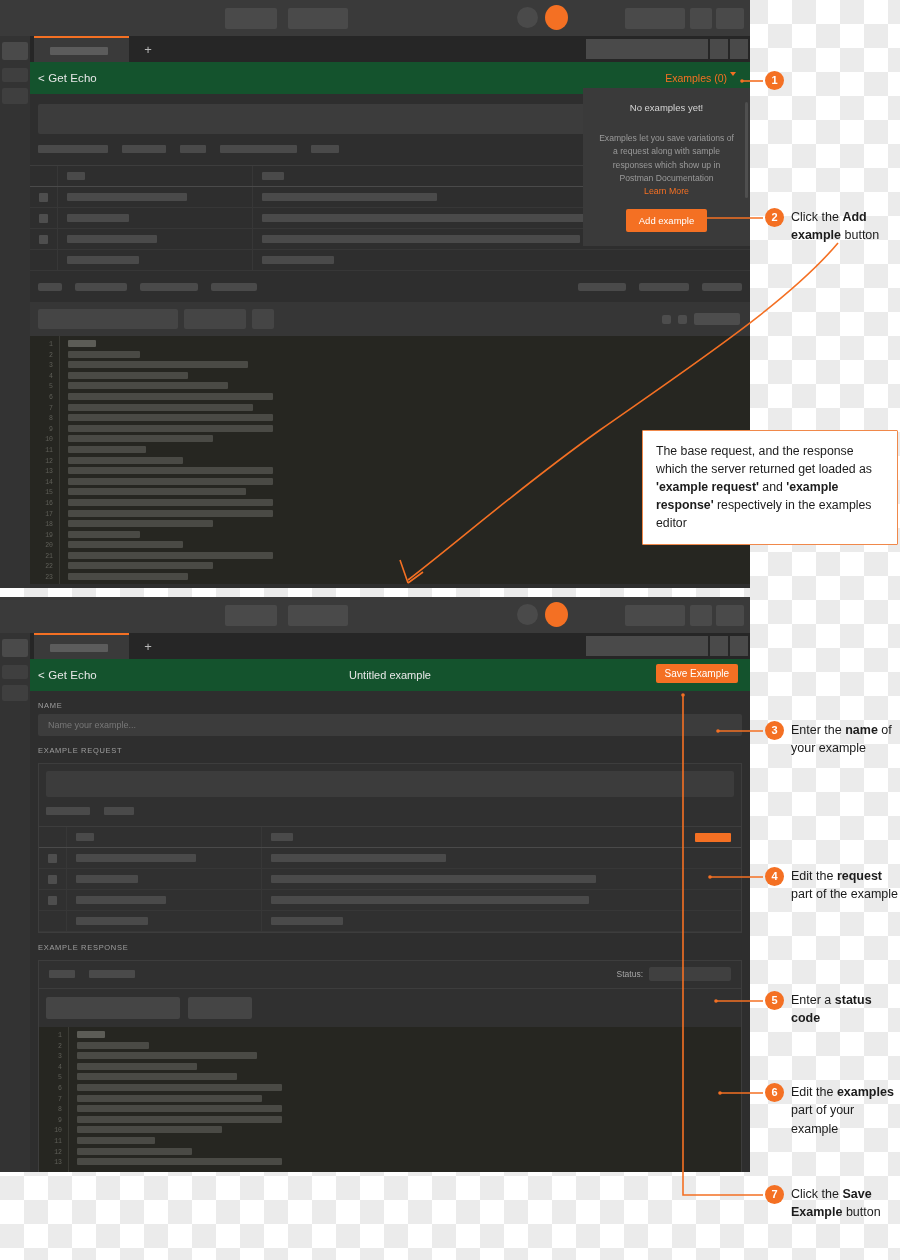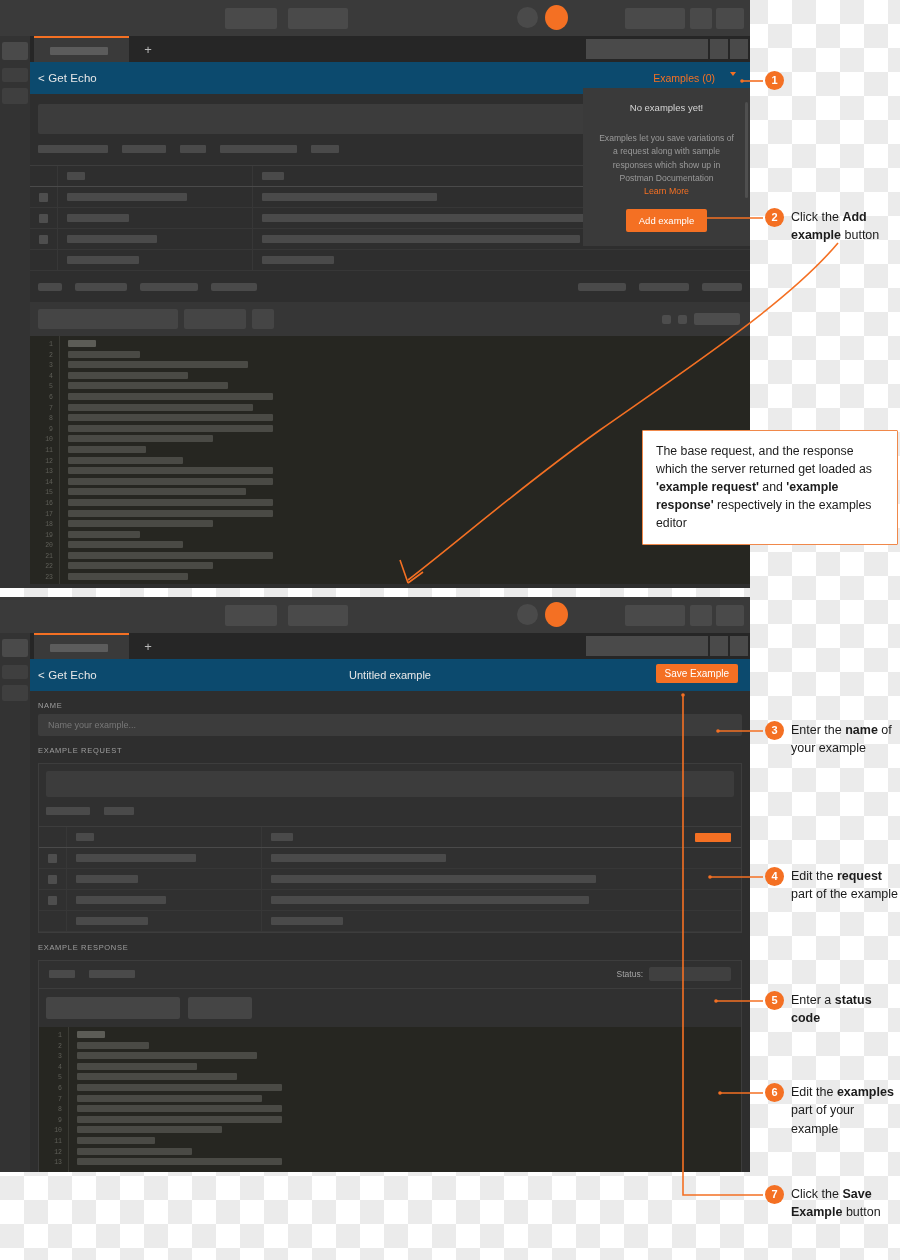--- a/index.html
+++ b/index.html
@@ -77,32 +77,32 @@
   .content {
     position: absolute; left: 30px;
     width: 720px;
     background: #2e2e2e;
   }
 
   
   .req-header {
     position: relative;
     height: 32px;
-    background: #0c4a6e;
+    background: #14532d;
     display: flex; align-items: center;
   }
   .back-link {
     position: absolute; left: 8px;
     color: #e8e8e8; font-size: 11.5px;
     letter-spacing: .1px;
   }
   .examples-link {
     position: absolute; right: 14px;
     color: #f47023; font-size: 10.5px;
-    display: flex; align-items: flex-start; gap: 15px;
+    display: flex; align-items: flex-start; gap: 3px;
   }
   .caret-down {
     width: 0; height: 0;
     border-left: 3.5px solid transparent;
     border-right: 3.5px solid transparent;
     border-top: 4px solid #f47023;
   }
   .center-title {
     position: absolute; left: 0; right: 0;
     text-align: center;

